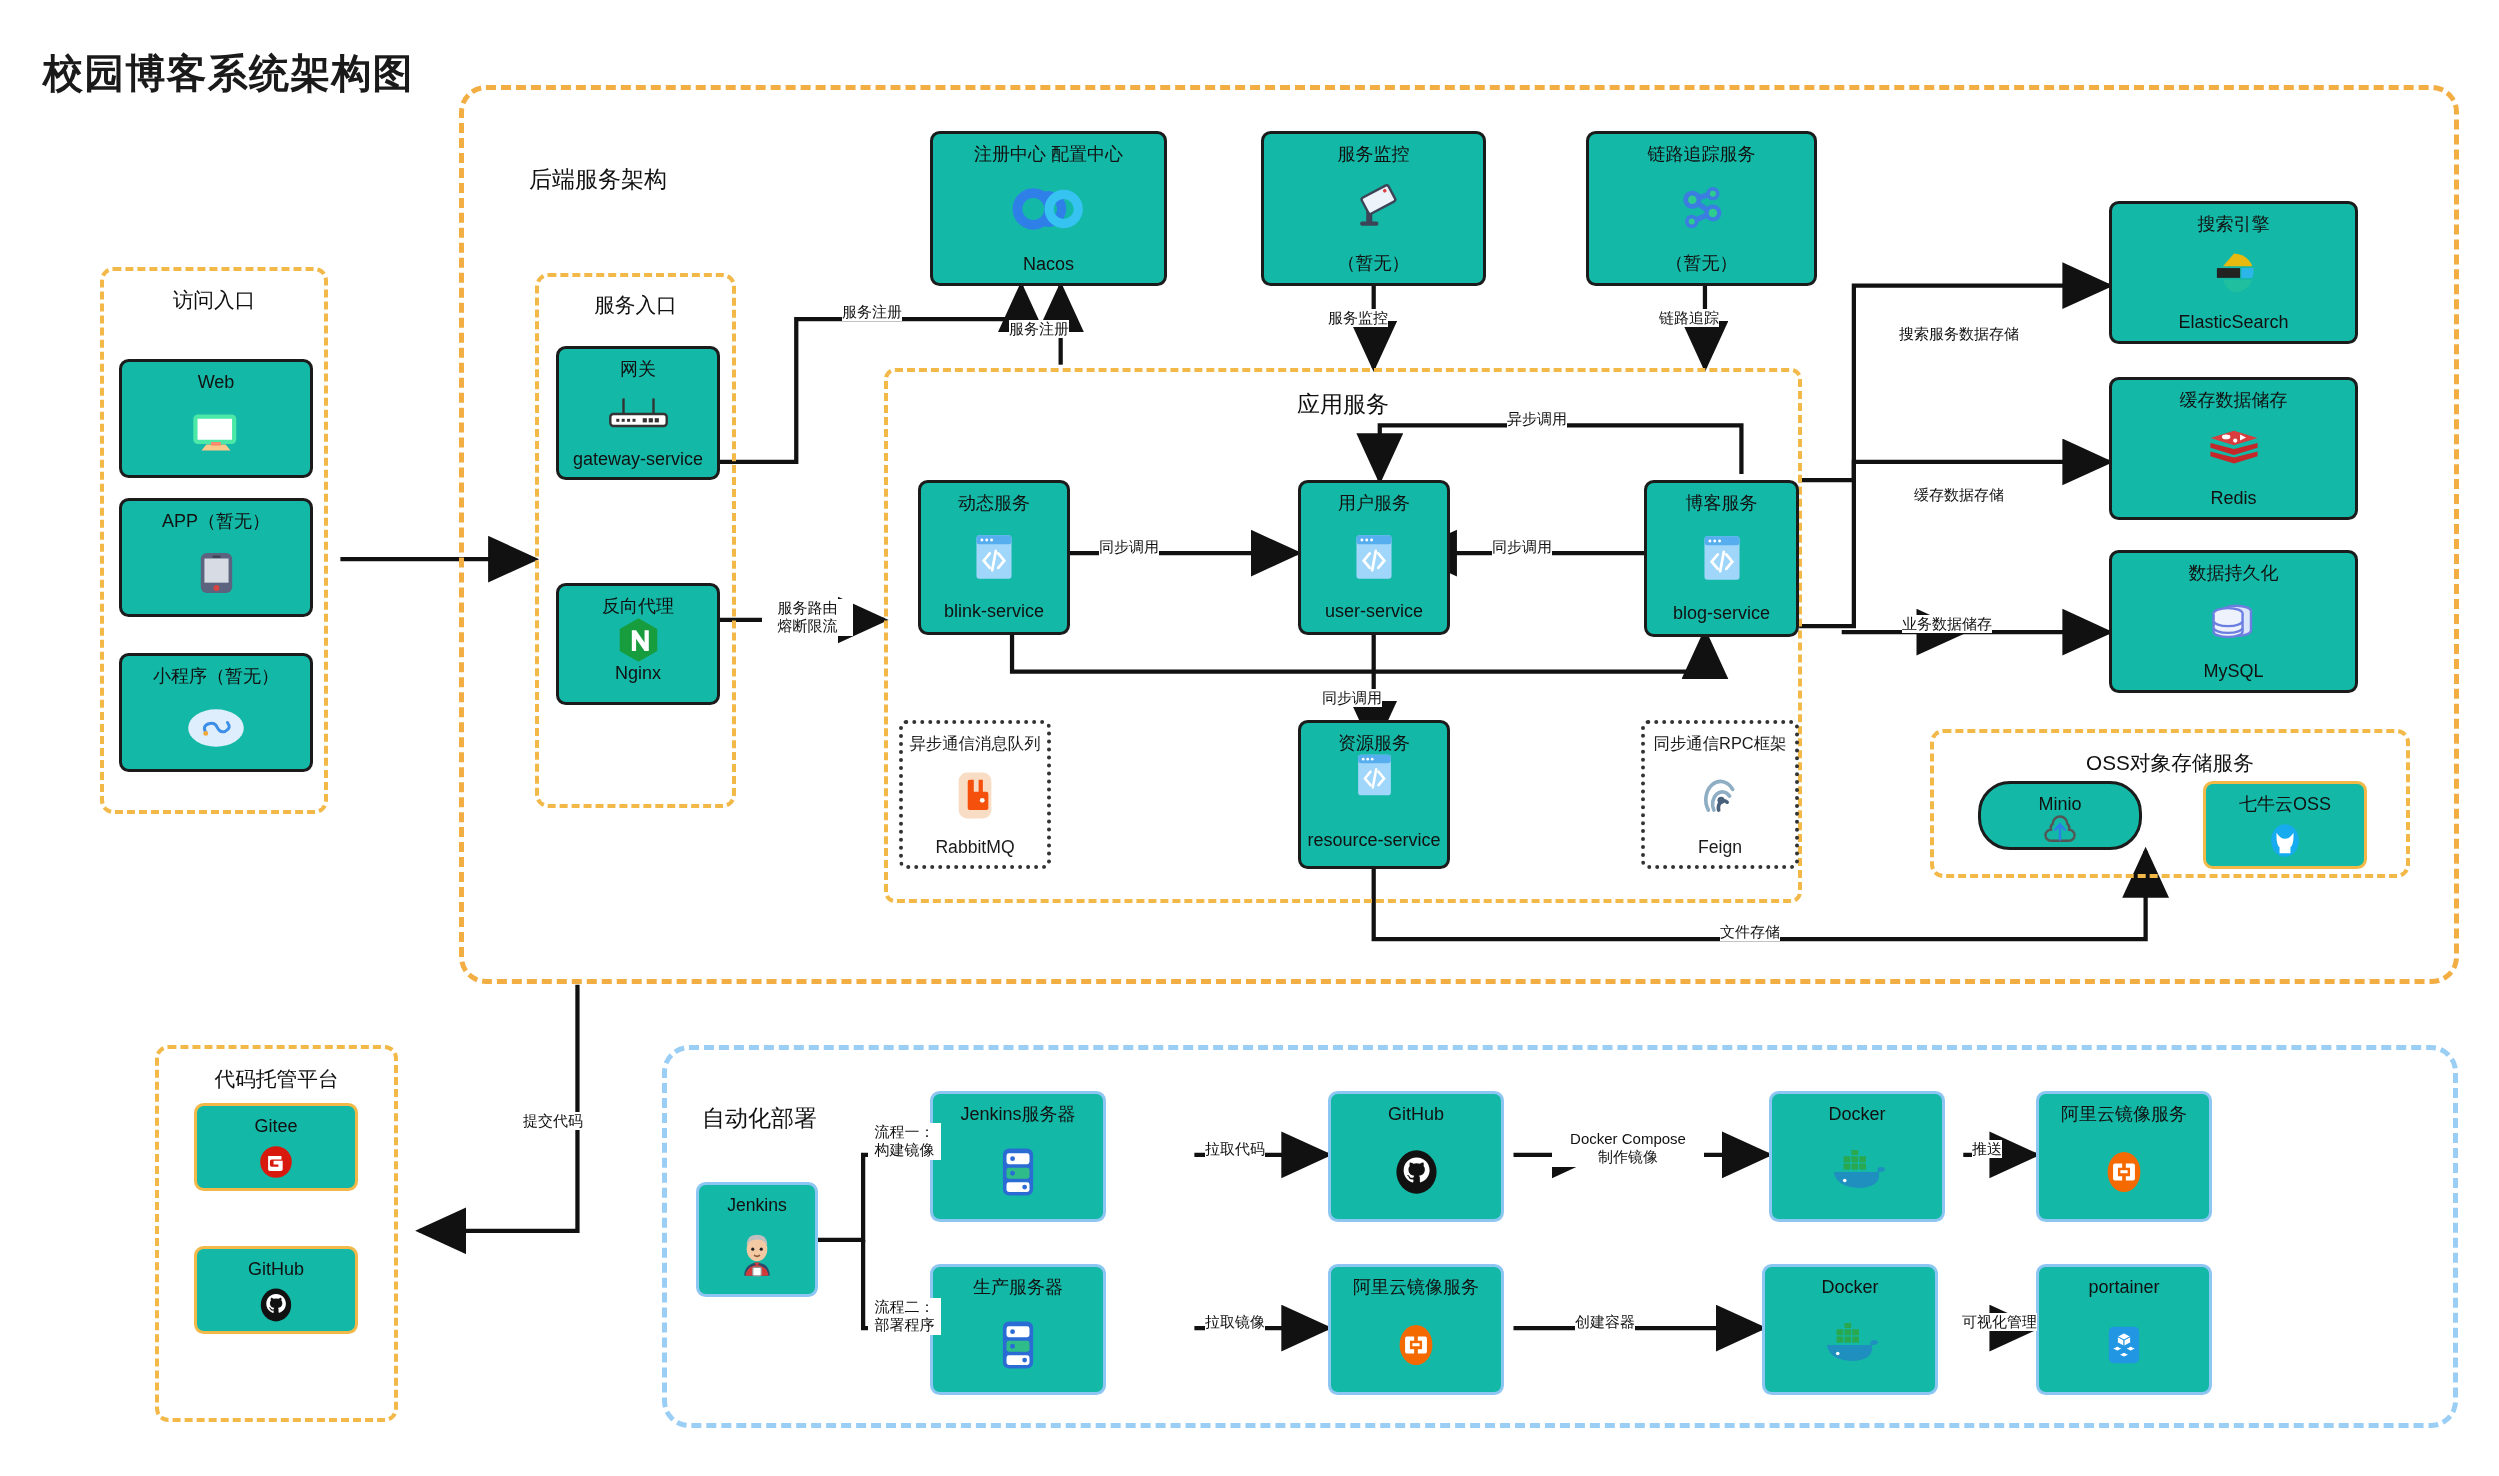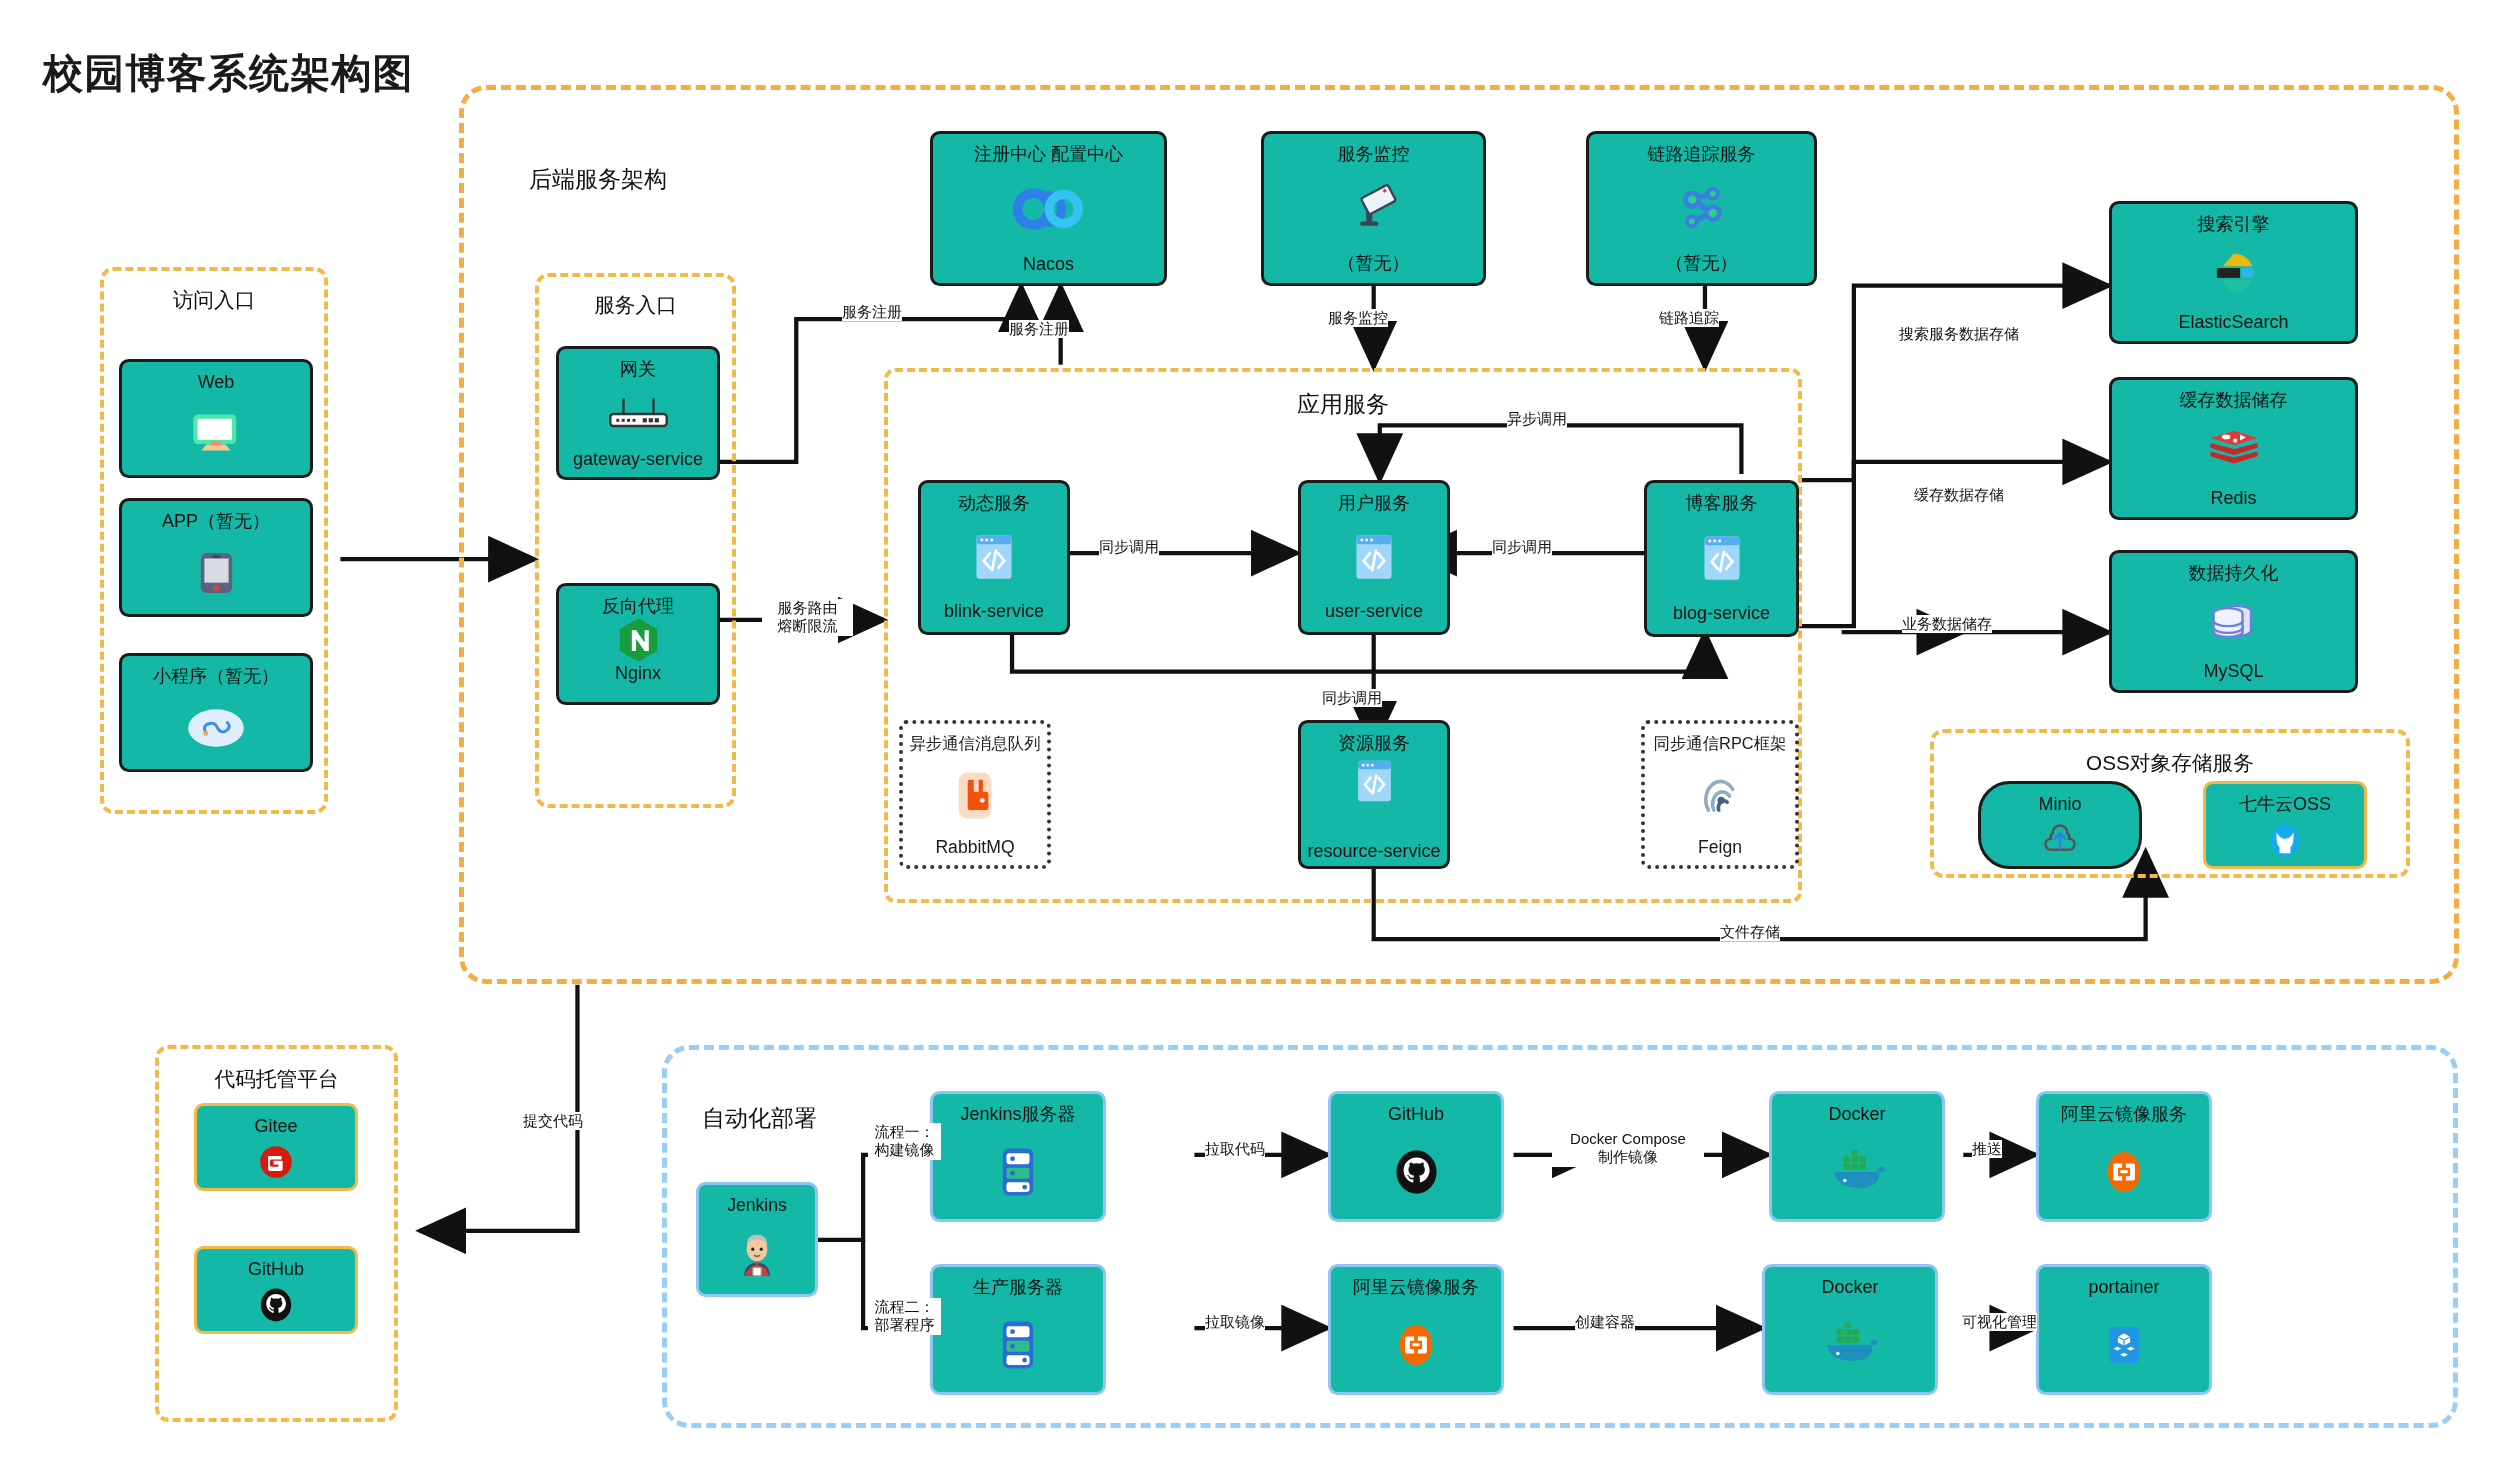--- a/index.html
+++ b/index.html
@@ -315,21 +315,21 @@
         <rect x="2" y="2" width="58" height="72" rx="5" fill="#9FD6FA"></rect>
         <rect x="2" y="2" width="58" height="15" rx="5" fill="#57AEEE"></rect>
         <g fill="#fff">
           <circle cx="11" cy="10" r="2.4"></circle>
           <circle cx="19" cy="10" r="2.4"></circle>
           <circle cx="27" cy="10" r="2.4"></circle>
         </g>
         <path d="M24 32 L14 44 L24 56 M38 32 L48 44 L38 56 M34 28 L28 60" stroke="#fff" stroke-width="4.5" fill="none" stroke-linecap="round"></path>
       </svg>
   </div>
-  <div class="sub" style="padding-bottom:4px;margin-top:33px;">resource-service</div>
+  <div class="sub" style="padding-bottom:18px;margin-top:33px;">resource-service</div>
 </div>
 
 <div class="abs group-dot" style="left:1641px; top:720px; width:158px; height:149px; display:flex; flex-direction:column; align-items:center; padding-top:8.5px;">
   <div style="font-size:16.4px;">同步通信RPC框架</div>
   <div style="flex:1; display:flex; align-items:center;">
     <svg width="49" height="51" viewBox="0 0 80 84">
         <g fill="none" stroke="#8FAEC4" stroke-width="6" stroke-linecap="round">
           <path d="M20 66 a24 30 0 0 1 40 -34"></path>
           <path d="M29 66 a16 20 0 0 1 26 -23"></path>
         </g>
@@ -389,21 +389,21 @@
           <path d="M6 45 a24 9 0 0 0 48 0"></path>
         </g>
       </svg>
   </div>
   <div class="sub" style="padding-bottom:8.5px;">MySQL</div>
 </div>
 
 <div class="abs group-dash" style="left:1930px; top:729px; width:480px; height:149px;"></div>
 <div class="group-title" style="left:1930px; top:749px; width:480px;">OSS对象存储服务</div>
 
-<div class="card" style="left:1978px; top:781px; width:164px; height:88px;border-radius:32px;">
+<div class="card" style="left:1978px; top:781px; width:164px; height:69px;border-radius:32px;">
   <div class="cap">Minio</div>
   <div class="ico">
     <svg width="40" height="34" viewBox="0 0 66 56">
         <path d="M18 44 a9 9 0 0 1 0 -18 a10 10 0 0 1 3 -10 a11 11 0 0 1 24 0 a10 10 0 0 1 3 10 a9 9 0 0 1 0 18 z" fill="none" stroke="#555" stroke-width="4"></path>
         <path d="M33 42 V18 M25 26 L33 17 L41 26" stroke="#2F7FE8" stroke-width="4" fill="none" stroke-linecap="round"></path>
       </svg>
   </div>
 </div>
 
 <div class="card orange" style="left:2203px; top:781px; width:164px; height:88px;">

